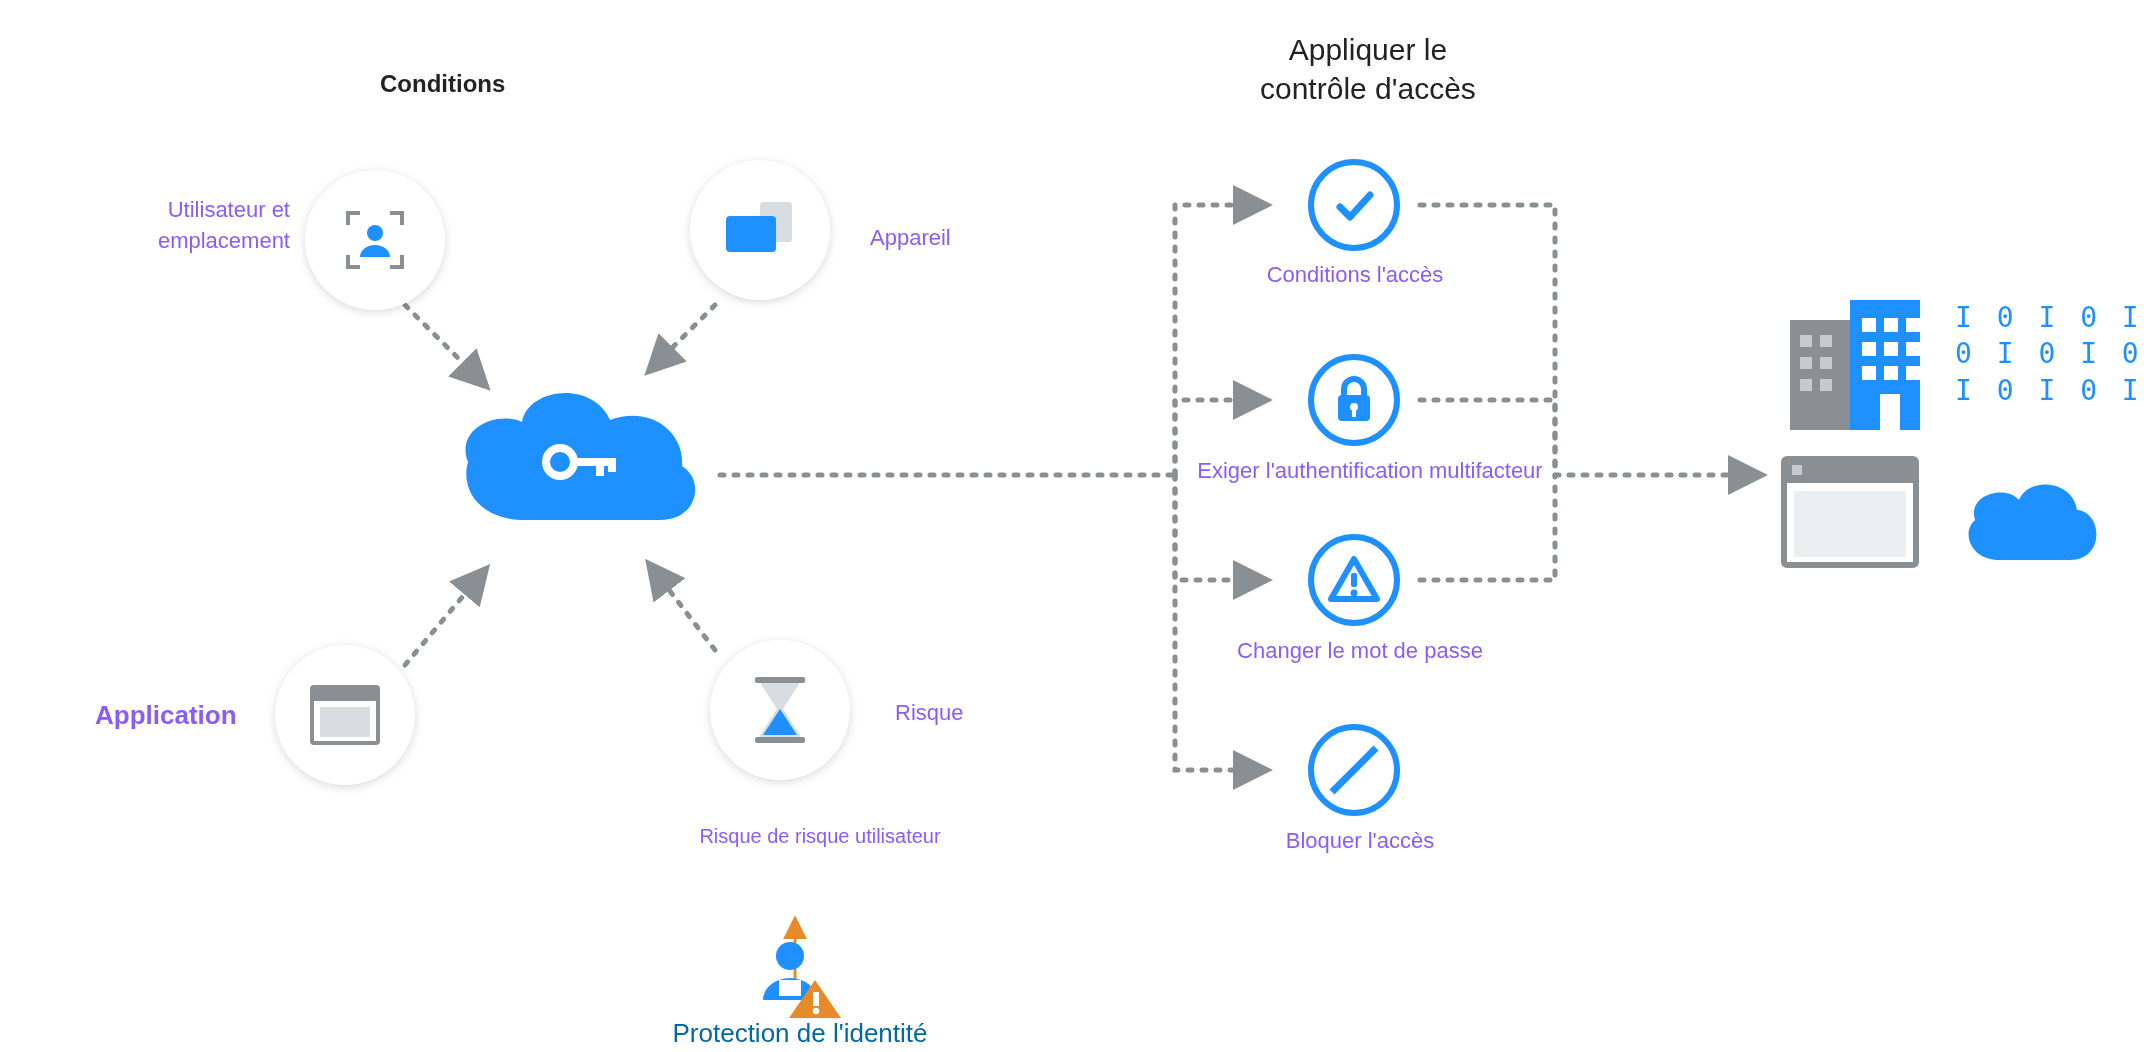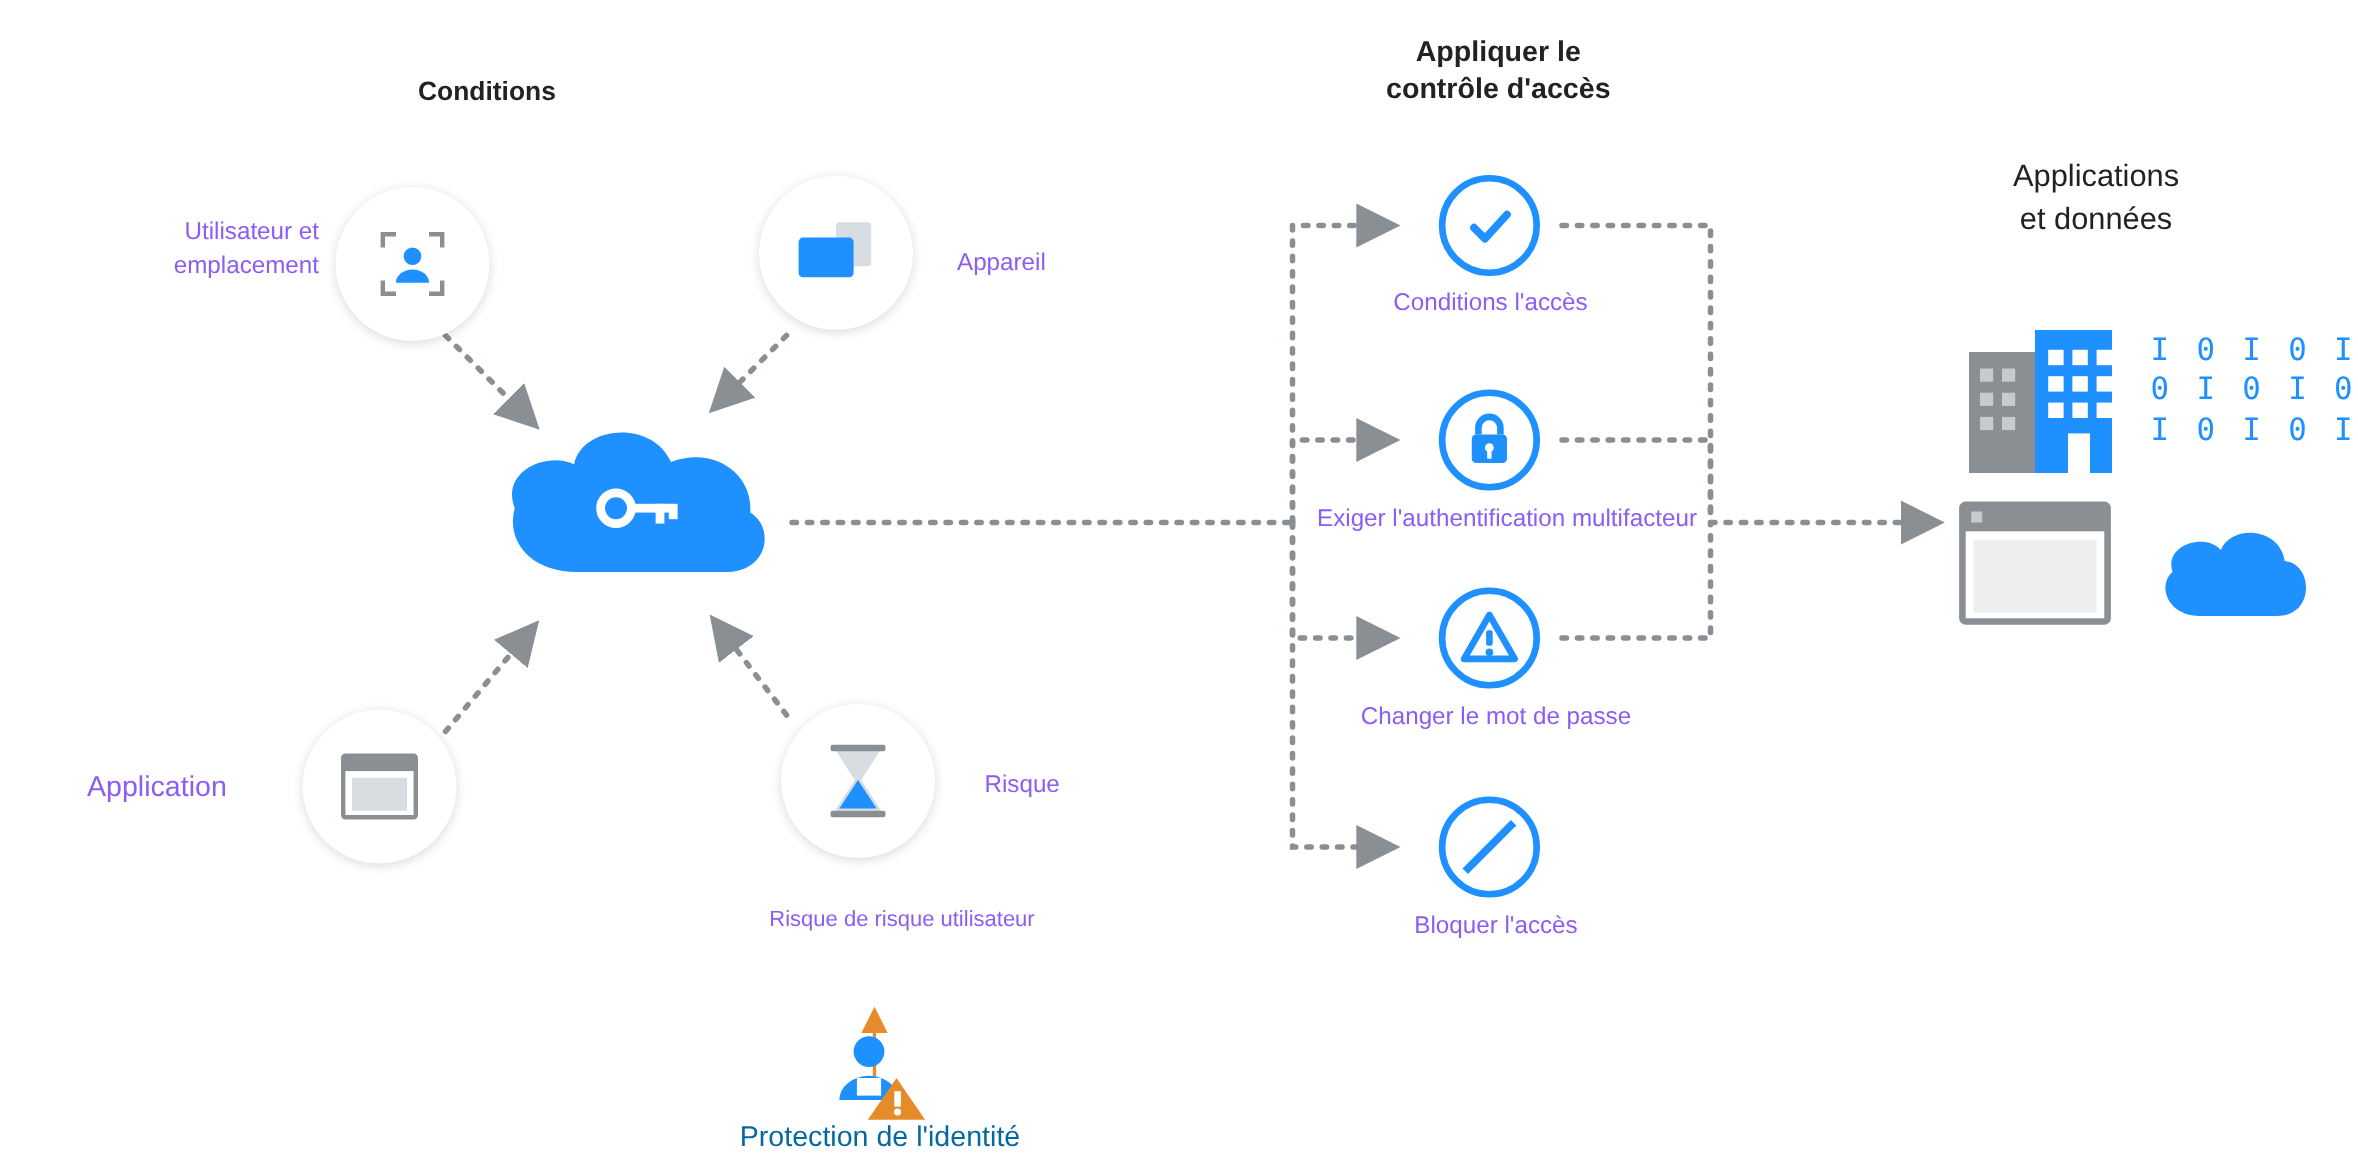--- a/index.html
+++ b/index.html
@@ -92,24 +92,22 @@
 
     <path d="M1420,205 L1555,205 L1555,475" fill="none" stroke="#8a8f94" stroke-width="5" stroke-dasharray="4 10" stroke-linecap="round"></path>
     <path d="M1420,400 L1555,400 L1555,475" fill="none" stroke="#8a8f94" stroke-width="5" stroke-dasharray="4 10" stroke-linecap="round"></path>
     <path d="M1420,580 L1555,580 L1555,475" fill="none" stroke="#8a8f94" stroke-width="5" stroke-dasharray="4 10" stroke-linecap="round"></path>
     <line x1="1555" y1="475" x2="1760" y2="475" stroke="#8a8f94" stroke-width="5" stroke-dasharray="4 10" stroke-linecap="round" marker-end="url(#arrGray)"></line>
 
     <line x1="795" y1="1000" x2="795" y2="920" stroke="#e78b2a" stroke-width="3" marker-end="url(#arrOrange)"></line>
   </svg>
 
   <div class="heading" style="left:380px; top:70px; font-size:24px;">Conditions</div>
-  <div class="heading" style="left:1260px; top:30px; font-size:26px; font-weight:700; white-space:pre; line-height:1.3;">Appliquer le
+  <div class="heading" style="left:1260px; top:30px; font-size:30px; font-weight:400; white-space:pre; line-height:1.3;">Appliquer le
 contrôle d'accès</div>
-  <div class="heading" style="left:1830px; top:140px; font-size:28px; font-weight:400; white-space:pre; text-align:center; line-height:1.4;">Applications
-et données</div>
 
   <div class="circle" style="left:305px; top:170px;">
     <svg width="70" height="70" viewBox="0 0 70 70">
 
       <g stroke="#8a8f94" stroke-width="4" fill="none" stroke-linecap="square">
         <path d="M8,18 L8,8 L18,8"></path>
         <path d="M52,8 L62,8 L62,18"></path>
         <path d="M62,52 L62,62 L52,62"></path>
         <path d="M18,62 L8,62 L8,52"></path>
       </g>
@@ -128,21 +126,21 @@
   </div>
   <div class="label" style="left:870px; top:225px;">Appareil</div>
 
   <div class="circle" style="left:275px; top:645px;">
     <svg width="74" height="64" viewBox="0 0 74 64">
       <rect x="4" y="4" width="66" height="56" rx="2" fill="none" stroke="#8a8f94" stroke-width="4"></rect>
       <rect x="4" y="4" width="66" height="14" fill="#8a8f94"></rect>
       <rect x="12" y="24" width="50" height="30" fill="#d8dde1"></rect>
     </svg>
   </div>
-  <div class="label" style="left:79px; top:700px; font-size:26px; font-weight:400;">Application</div>
+  <div class="label" style="left:95px; top:700px; font-size:26px; font-weight:700;">Application</div>
 
   <div class="circle" style="left:710px; top:640px;">
     <svg width="54" height="70" viewBox="0 0 54 70">
       <path d="M6,6 L48,6 L30,34 L48,62 L6,62 L24,34 Z" fill="#d8dde1"></path>
       <path d="M27,34 L44,60 L10,60 Z" fill="#1E90FF"></path>
       <rect x="2" y="2" width="50" height="6" rx="2" fill="#8a8f94"></rect>
       <rect x="2" y="62" width="50" height="6" rx="2" fill="#8a8f94"></rect>
     </svg>
   </div>
   <div class="label" style="left:895px; top:700px;">Risque</div>

